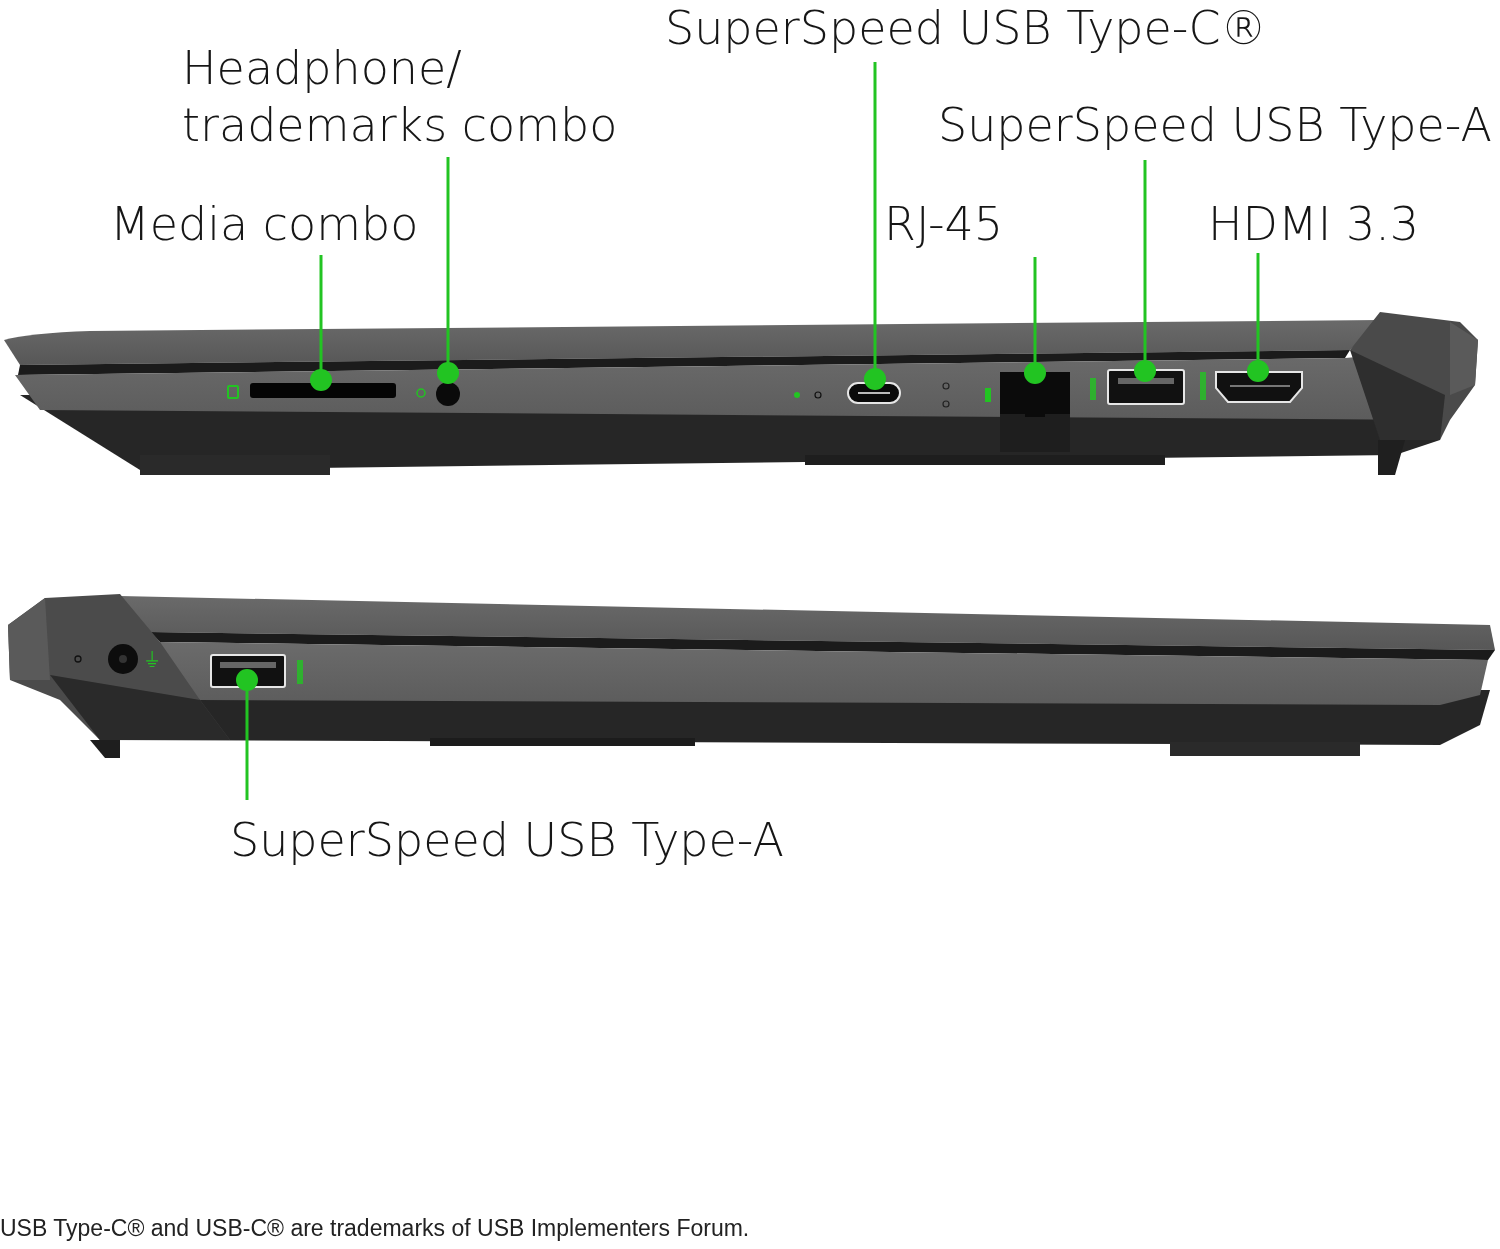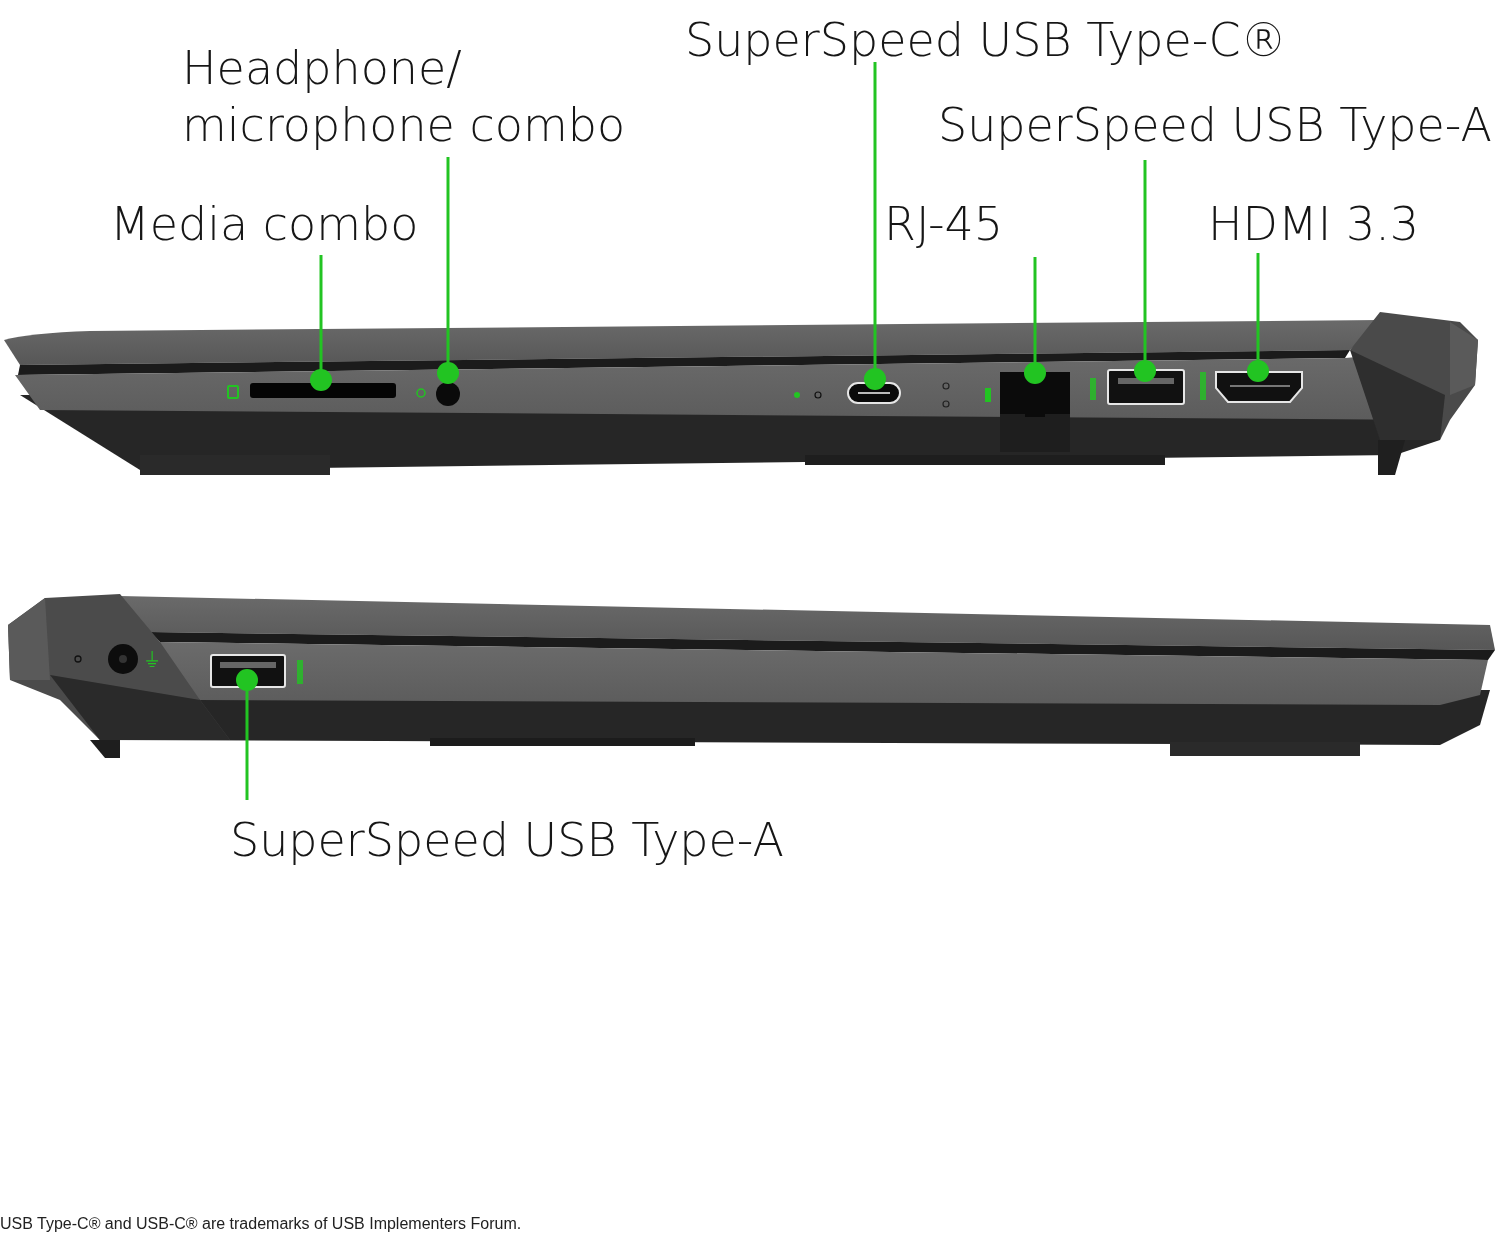--- a/index.html
+++ b/index.html
@@ -1,29 +1,29 @@
 <!DOCTYPE html>
 <html><head>
 <meta charset="utf-8">
 <style>
   html, body { margin: 0; padding: 0; background: #ffffff; }
   body { width: 1500px; height: 1249px; position: relative; overflow: hidden;
          font-family: "DejaVu Sans", "Liberation Sans", sans-serif; color: #111; }
   .label { position: absolute; font-size: 46px; line-height: 56px; color: #161616;
            letter-spacing: 0px; white-space: nowrap; font-weight: 300; }
-  .footnote { position: absolute; left: 0; top: 1215px; font-size: 16px; color: #222;
+  .footnote { position: absolute; left: 0; top: 1215px; font-size: 23px; color: #222;
               font-family: "Liberation Sans", sans-serif; white-space: nowrap; }
   svg { position: absolute; left: 0; top: 0; }
 </style>
 </head>
 <body>
 
-<div class="label" style="left:665px; top:12px;margin-left:20px;">SuperSpeed USB Type-C®</div>
+<div class="label" style="left:665px; top:0px;">SuperSpeed USB Type-C®</div>
 <div class="label" style="left:182px; top:40px;">Headphone/</div>
-<div class="label" style="left:182px; top:97px;">microphone combo</div>
+<div class="label" style="left:182px; top:97px;">trademarks combo</div>
 <div class="label" style="left:938px; top:97px;">SuperSpeed USB Type-A</div>
 <div class="label" style="left:110px; top:196px;">Media combo</div>
 <div class="label" style="left:884px; top:196px;">RJ-45</div>
 <div class="label" style="left:1208px; top:196px;">HDMI 3.3</div>
 <div class="label" style="left:230px; top:812px;">SuperSpeed USB Type-A</div>
 
 <svg width="1500" height="1249" viewBox="0 0 1500 1249">
   <defs>
     <linearGradient id="lidGrad" x1="0" y1="0" x2="0" y2="1">
       <stop offset="0" stop-color="#6a6a6a"></stop>

